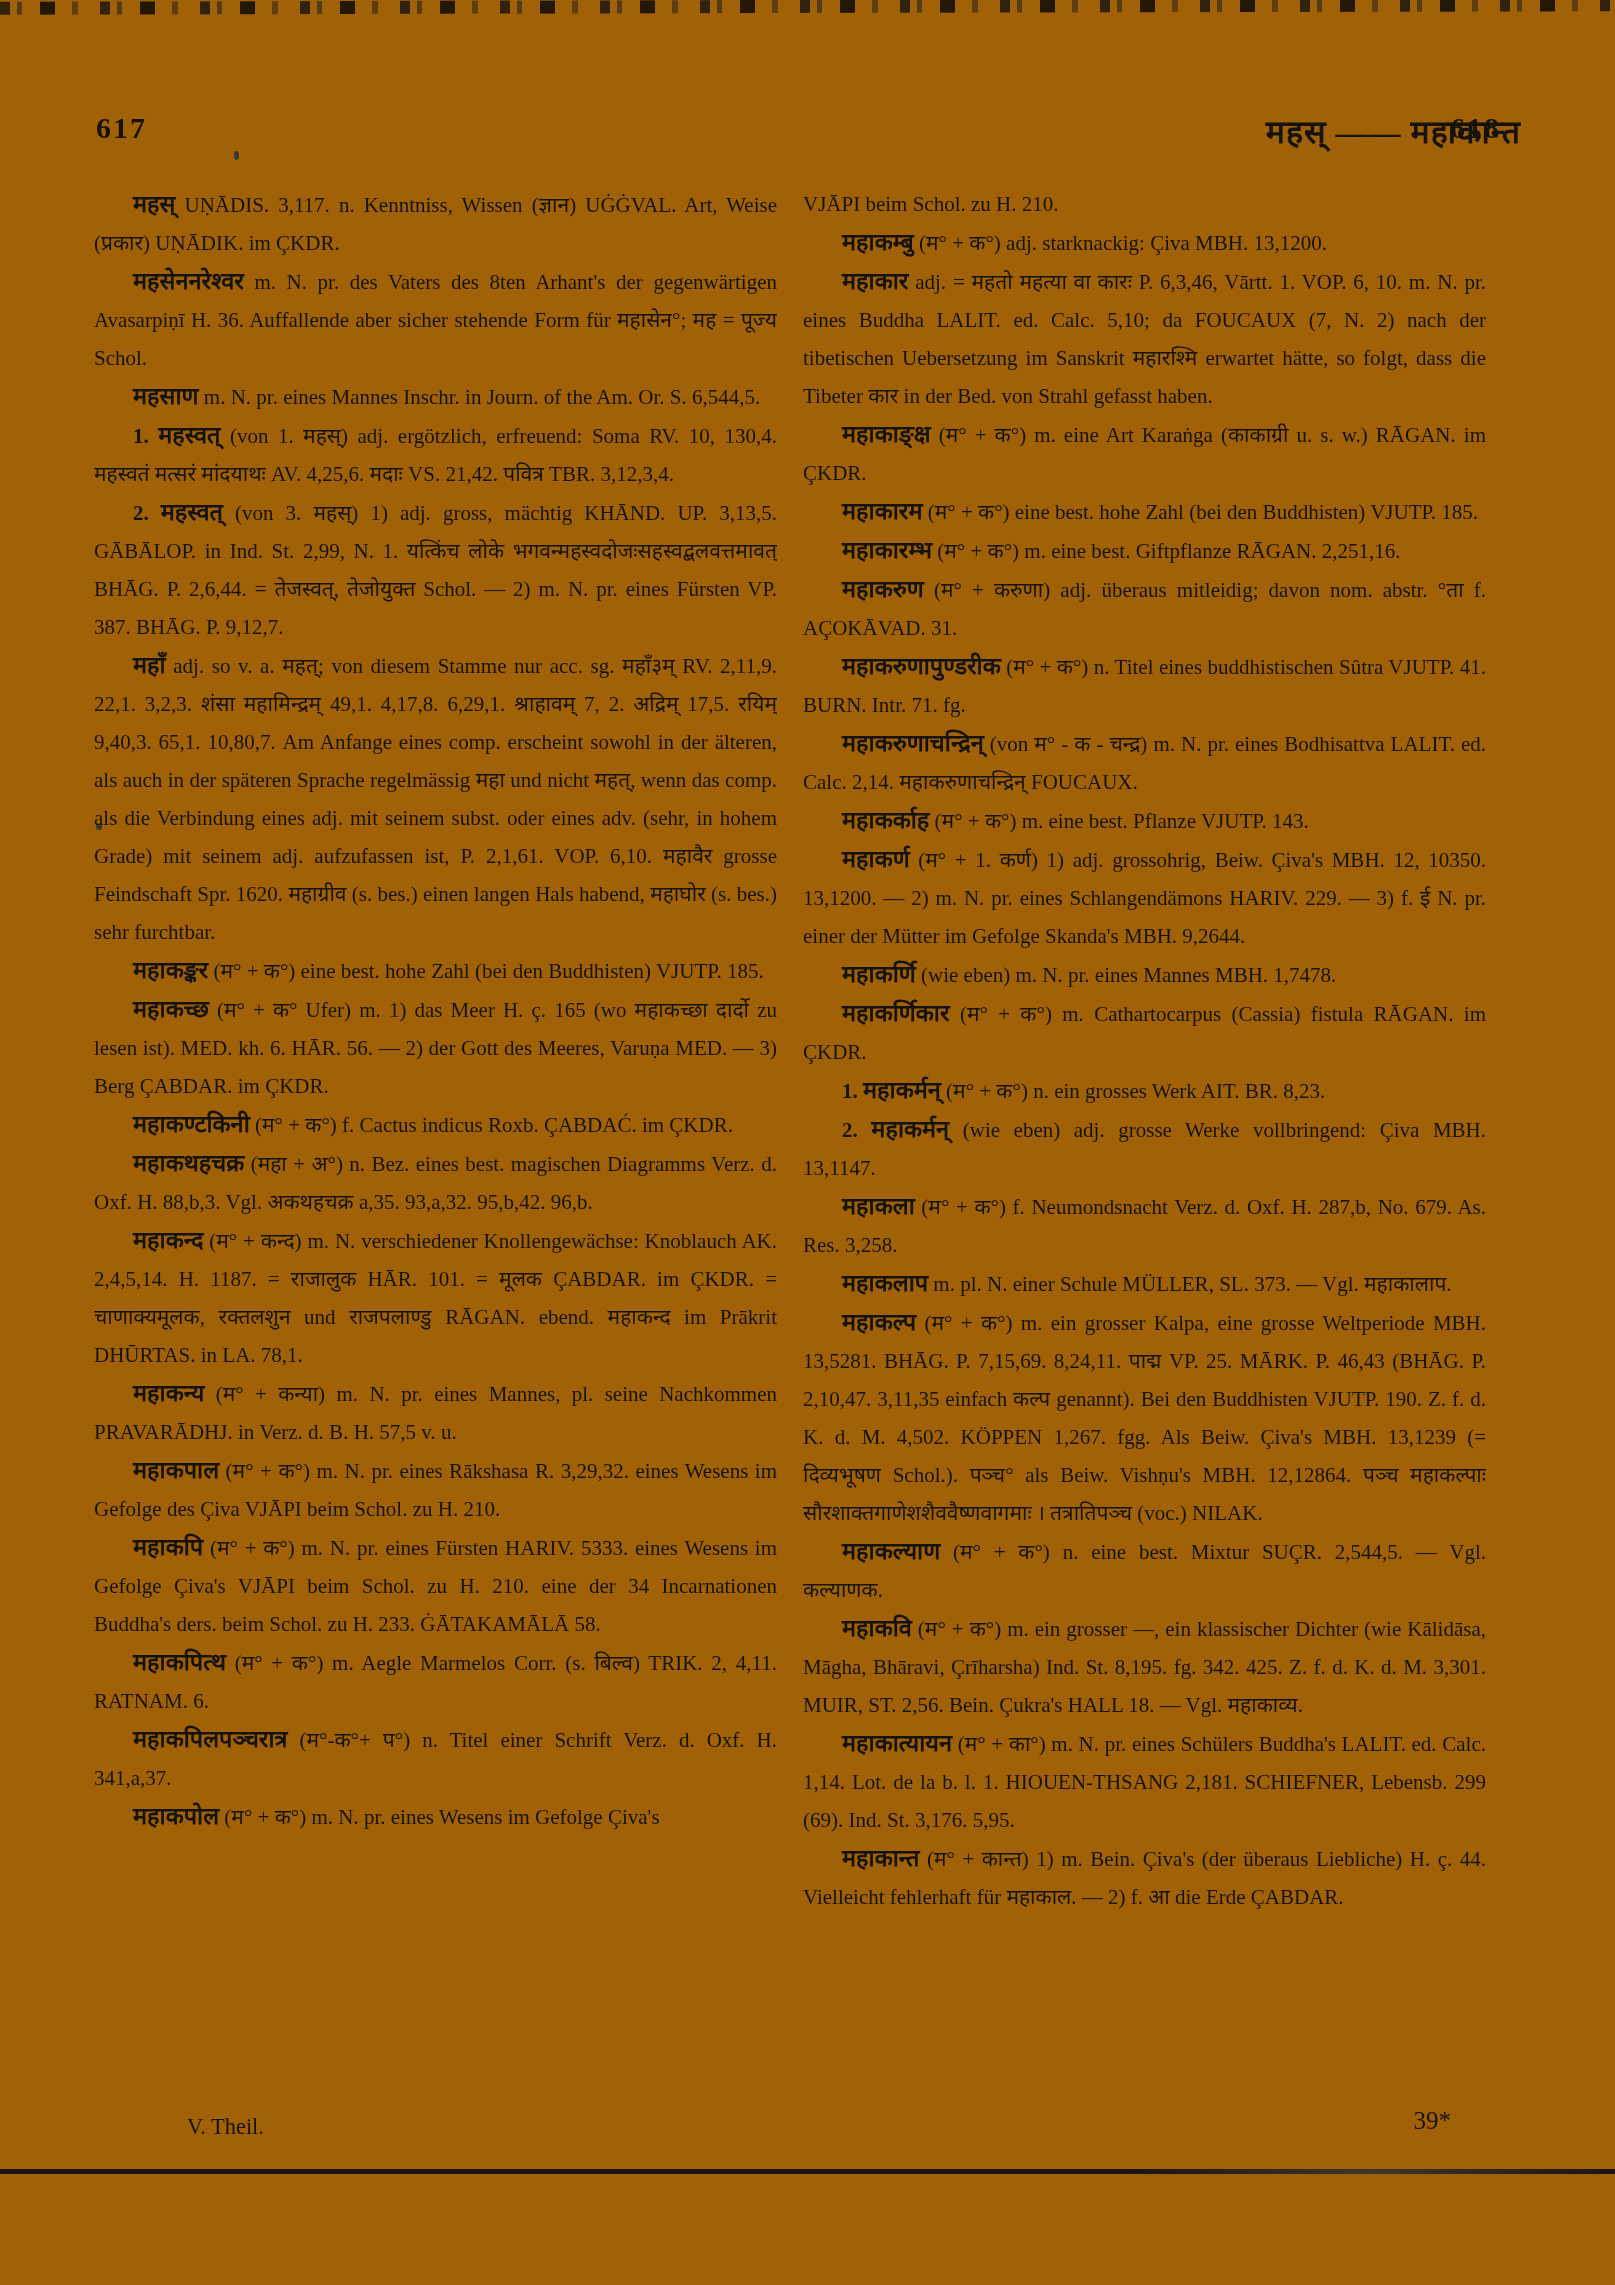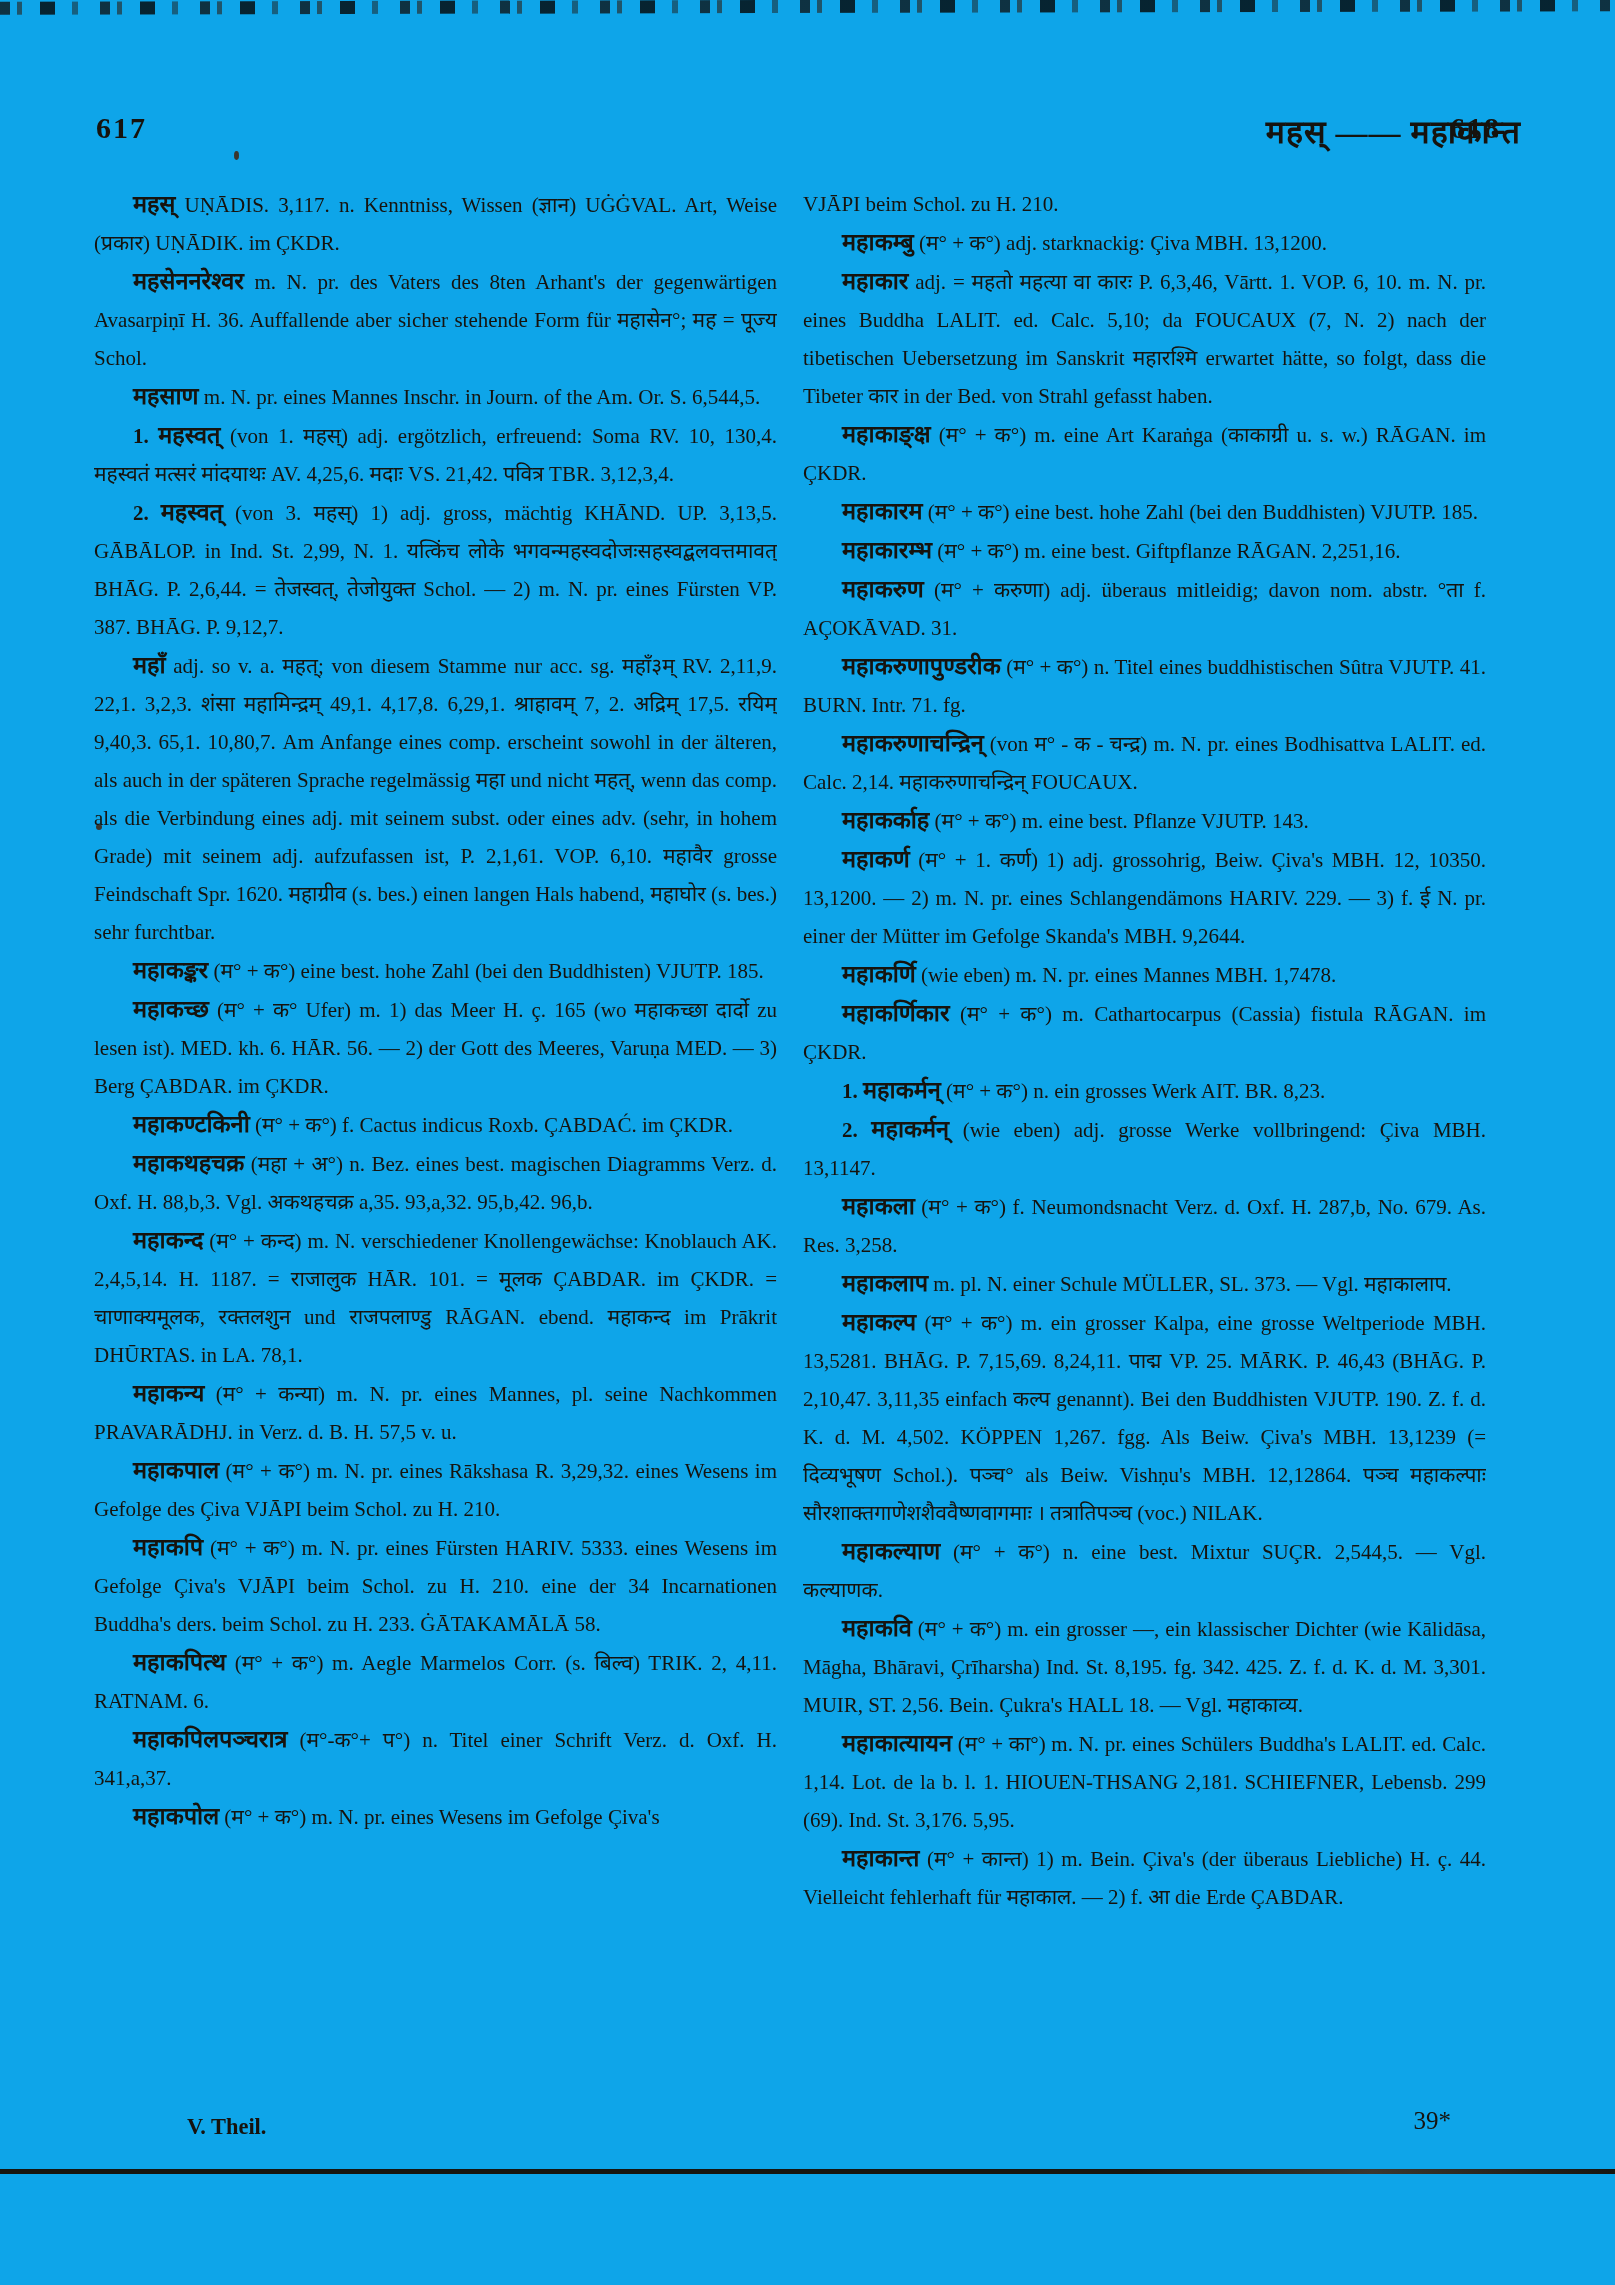--- a/index.html
+++ b/index.html
@@ -1,19 +1,19 @@
 <!DOCTYPE html>
 <html><head>
 <meta charset="utf-8">
 <style>
   * { margin:0; padding:0; box-sizing:border-box; }
   html, body { background:#e9e7e1; }
   .page {
     position:relative; width:1615px; height:2286px; margin:0 auto;
-    background:#0ea5e9; color:#16130e; overflow:hidden;
+    background:#a16207; color:#16130e; overflow:hidden;
     font-family:"Liberation Serif", serif;
   }
   .noise-strip {
     position:absolute; top:0; left:0; width:100%; height:12.7px; opacity:.85;
     background-image:
       repeating-linear-gradient(90deg,
         rgba(15,15,15,.9) 0 9.8px, transparent 9.8px 16.6px,
         rgba(40,38,34,.75) 16.6px 22.4px, transparent 22.4px 40px,
         rgba(5,5,5,.95) 40px 55px, transparent 55px 72px,
         rgba(30,28,25,.6) 72px 78px, transparent 78px 100px);
@@ -27,21 +27,21 @@
   .running-title { position:absolute; left:0; right:0; top:0; text-align:right;
                    font-size:32px; letter-spacing:1px; }
   .columns { position:absolute; top:185px; left:94px; width:1428px; height:1929px;
              display:flex; gap:26px; }
   .col { width:683px; height:1929px; overflow:hidden; text-align:justify;
          font-size:21px; line-height:38px; }
   .entry { text-indent:39px; }
   .entry.cont { text-indent:0; }
   .hw  { font-weight:bold; font-size:1.12em; }
   .pre { font-weight:bold; }
-  .sig-left  { position:absolute; left:187px;  top:2114px; font-size:22.4px; font-weight:bold; }
+  .sig-left  { position:absolute; left:187px;  top:2114px; font-size:22.4px; font-weight:normal; }
   .sig-right { position:absolute; right:164px; top:2107px; font-size:25px; font-weight:normal; }
   .bottom-line { position:absolute; left:0; right:0; top:2169px; height:4.9px;
                  background:linear-gradient(90deg,#17150f 0 70%, #3a372f 85%, #17150f 100%); }
 </style>
 </head>
 <body>
 
 <div class="page">
 
   <div class="noise-strip"></div>

